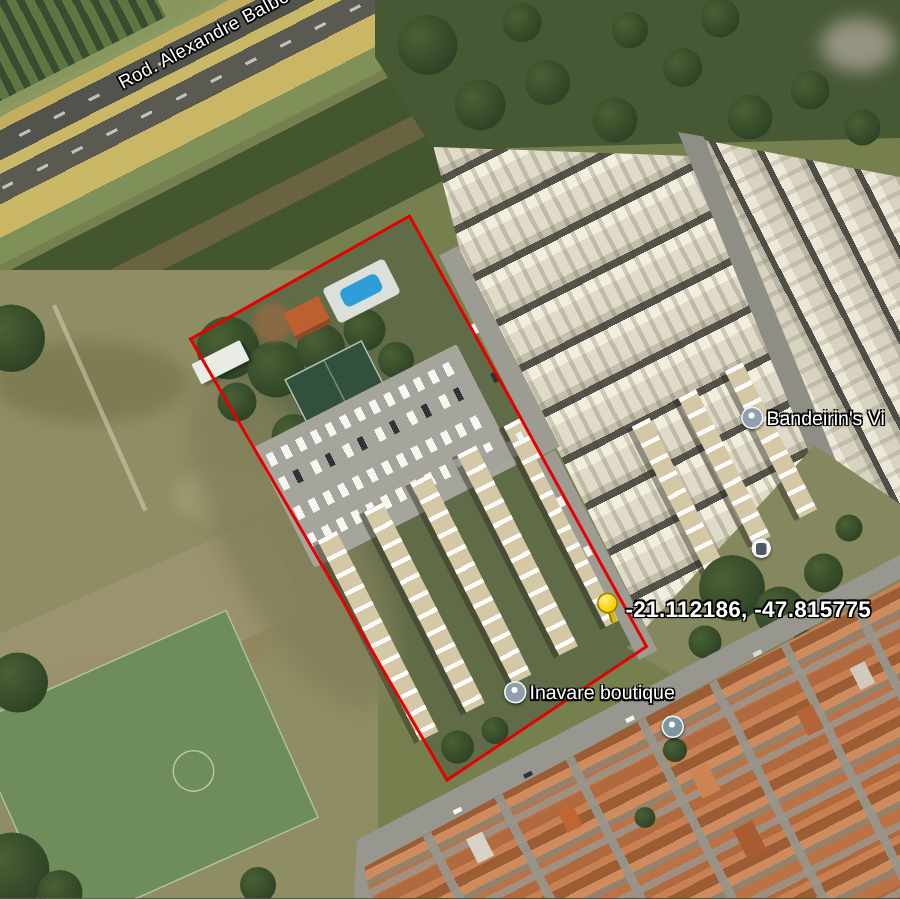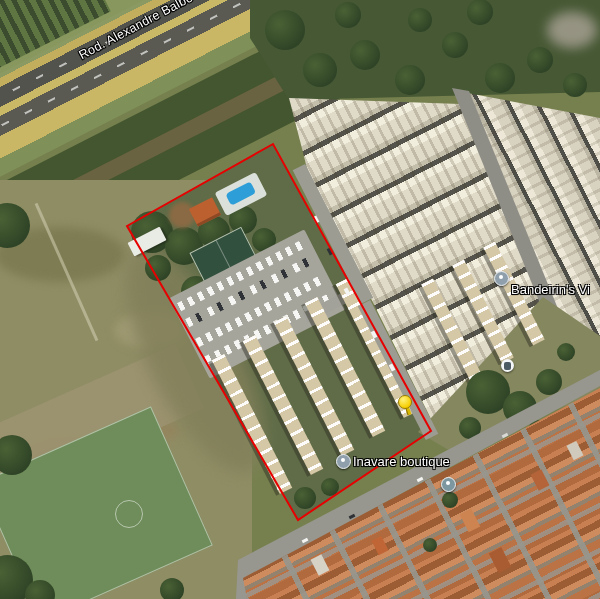--- a/index.html
+++ b/index.html
@@ -177,31 +177,32 @@
   <div class="car" style="left:502px;top:434px;width:6px;height:3px;transform:rotate(-27deg);background:#d8d8d4;"></div>
 
   <svg width="600" height="599" style="position:absolute;left:0;top:0;pointer-events:none;">
     <polygon points="273,144 127,226 298,520 431,431" fill="none" stroke="#e60000" stroke-width="2"></polygon>
   </svg>
 
   <div class="map-label" style="left:80px;top:50px;font-size:12.5px;letter-spacing:.3px;
               transform:rotate(-28deg);transform-origin:0 50%;">Rod. Alexandre Balbo</div>
 
   <span class="poi" style="left:494px;top:271px;"></span>
-  <div class="map-label" style="left:511px;top:283px;">Bandeirin's Vi</div>
+  <div class="map-label" style="left:511px;top:272px;">Bandeirin's Vi</div>
 
   <span class="poi" style="left:336px;top:454px;"></span>
   <div class="map-label" style="left:353px;top:455px;">Inavare boutique</div>
 
   <span class="poi" style="left:441px;top:477px;background:#7d97a0;"></span>
 
   <div class="abs" style="left:501px;top:359px;width:13px;height:13px;border-radius:50%;background:#f4f6f7;
               box-shadow:0 1px 2px rgba(0,0,0,.5);">
     <div class="abs" style="left:3px;top:2.5px;width:7px;height:8px;background:#4c5a64;border-radius:2px;"></div>
   </div>
 
   <div class="abs" style="left:396px;top:394px;width:22px;height:24px;">
     <div class="abs" style="left:10px;top:11px;width:3px;height:10px;transform:rotate(-18deg);background:#d8b800;border-left:1px solid #8a7000;"></div>
     <div class="abs" style="left:2px;top:1px;width:12px;height:12px;border-radius:50%;
                 background:radial-gradient(circle at 35% 30%, #fff27a, #f6ce00 70%);border:1px solid #9a7d00;"></div>
   </div>
+  <div class="map-label" style="left:417px;top:399px;font-size:15px;font-weight:700;letter-spacing:.2px;">-21.112186, -47.815775</div>
 
 </div>
 
 </body></html>

